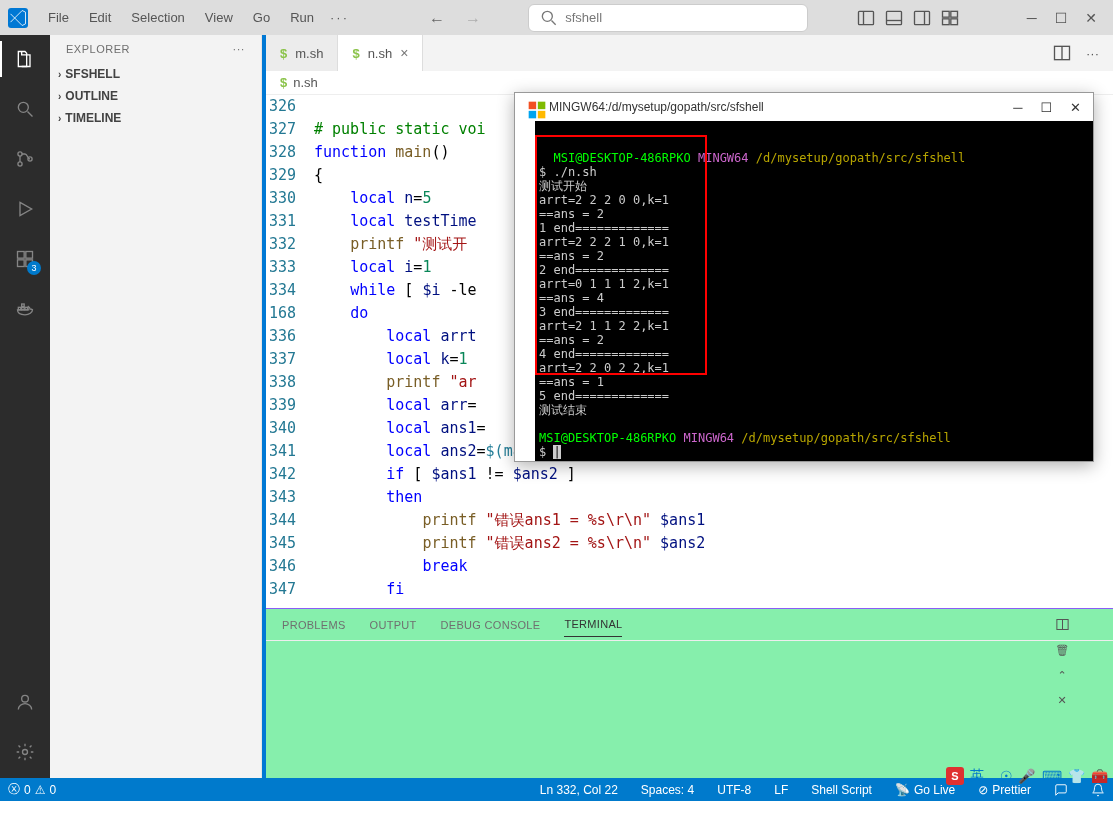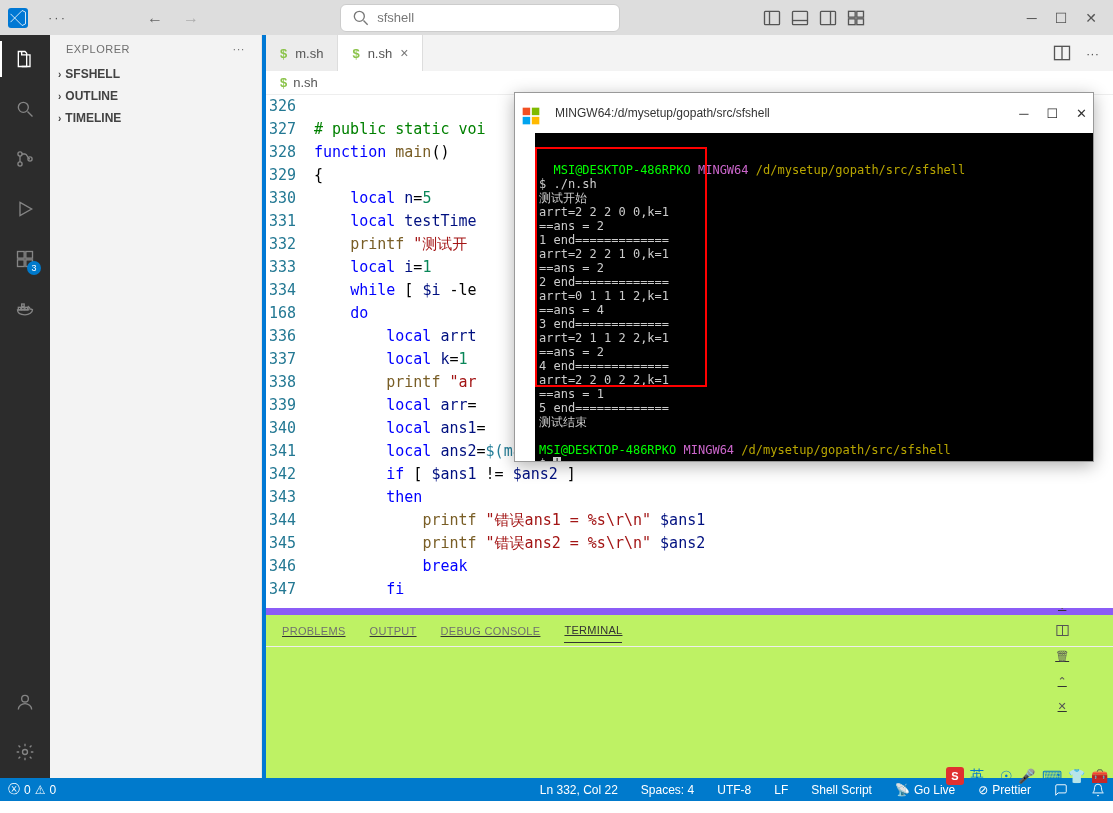--- a/index.html
+++ b/index.html
@@ -48,55 +48,63 @@
 .code .kw { color: #0000ff; }
 .code .fn { color: #795e26; }
 .code .str { color: #a31515; }
 .code .cm { color: #008000; }
 .code .var { color: #001080; }
 .code .num { color: #098658; }
 .code .call { color: #267f99; }
 
 .minimap { position: absolute; right: 6px; top: 0; width: 90px; height: 100%; opacity: 0.5; font-size: 2px; line-height: 3px; overflow: hidden; }
 
-.panel { height: 170px; border-top: 7px solid #8b5cf6; background: #bef264; display: flex; flex-direction: column; text-decoration: underline; }
+.panel { height: 170px; border-top: 1px solid #8b5cf6; background: #86efac; display: flex; flex-direction: column; }
 .panel-tabs { height: 32px; display: flex; align-items: center; padding: 0 16px; gap: 24px; font-size: 11px; color: #6f6f6f; border-bottom: 1px solid #eee; }
 .panel-tabs .pt { padding: 6px 0; cursor: pointer; letter-spacing: 0.3px; }
 .panel-tabs .pt.active { color: #333; border-bottom: 1px solid #333; }
 .panel-tabs .pt-right { margin-left: auto; display: flex; align-items: center; gap: 12px; color: #555; flex-direction: column; }
 .panel-body { flex: 1; padding: 12px 16px; font-family: Consolas, monospace; }
 
 .statusbar { height: 23px; background: #007acc; color: #fff; display: flex; align-items: center; font-size: 12px; padding: 0 8px; gap: 14px; }
 .statusbar .sb-item { display: flex; align-items: center; gap: 4px; cursor: pointer; }
 .statusbar .right { margin-left: auto; display: flex; gap: 23px; }
 
 .tray { position: absolute; bottom: 28px; right: 4px; display: flex; gap: 6px; color: #007acc; font-size: 14px; align-items: center; }
 .tray .sogou { background: #e03030; color: #fff; width: 18px; height: 18px; border-radius: 3px; display: flex; align-items: center; justify-content: center; font-weight: bold; font-size: 11px; }
 
 
 .term-win { position: absolute; top: 92px; left: 514px; width: 580px; height: 370px; background: #fff; border: 1px solid #999; box-shadow: 0 4px 16px rgba(0,0,0,0.3); display: flex; flex-direction: column; z-index: 50; }
-.term-title { height: 40px; display: flex; align-items: center; padding: 0 6px; background: #fff; font-size: 12px; gap: 20px; }
+.term-title { height: 28px; display: flex; align-items: center; padding: 0 12px; background: #fff; font-size: 12px; gap: 8px; }
 .term-title .t-icon { width: 14px; height: 14px; }
 .term-title .t-ctrls { margin-left: auto; display: flex; gap: 18px; font-size: 13px; }
 .term-body { flex: 1; background: #000; color: #ccc; font-family: Consolas, monospace; font-size: 12px; padding: 2px 4px; line-height: 14px; overflow: hidden; white-space: pre; position: relative; margin-left: 20px; }
 .term-body .hl-prompt { color: #00ff00; }
 .term-body .hl-host { color: #cc66cc; }
 .term-body .hl-path { color: #b8a600; }
 .term-body .redbox { position: absolute; top: 14px; left: 0; width: 172px; height: 240px; border: 2px solid red; pointer-events: none; }
 
 svg { width: 20px; height: 20px; fill: none; stroke: currentColor; stroke-width: 1.6; }
 </style>
 </head>
 <body>
 
 <div class="titlebar">
   <div class="logo">
     <svg viewBox="0 0 24 24">
         <path d="M3 17 L17 3 L21 5 L21 19 L17 21 L3 7" fill="#0078d4" stroke="#fff" stroke-width="1"></path>
       </svg>
+  </div>
+  <div class="menus">
+    <span>File</span>
+    <span>Edit</span>
+    <span>Selection</span>
+    <span>View</span>
+    <span>Go</span>
+    <span>Run</span>
   </div>
   <span class="dots">···</span>
   <div class="nav-arrows">
     <span>←</span>
     <span style="opacity:.4">→</span>
   </div>
   <div class="search">
     <svg viewBox="0 0 24 24">
         <circle cx="10" cy="10" r="6"></circle>
         <line x1="15" y1="15" x2="20" y2="20"></line>

